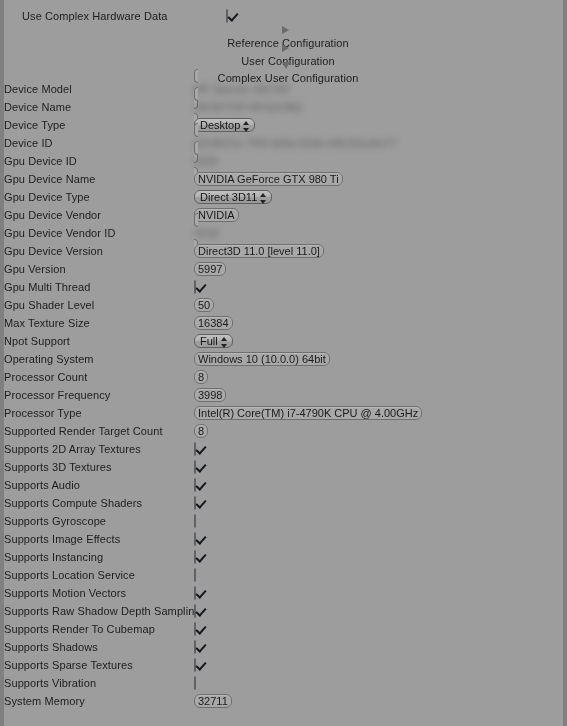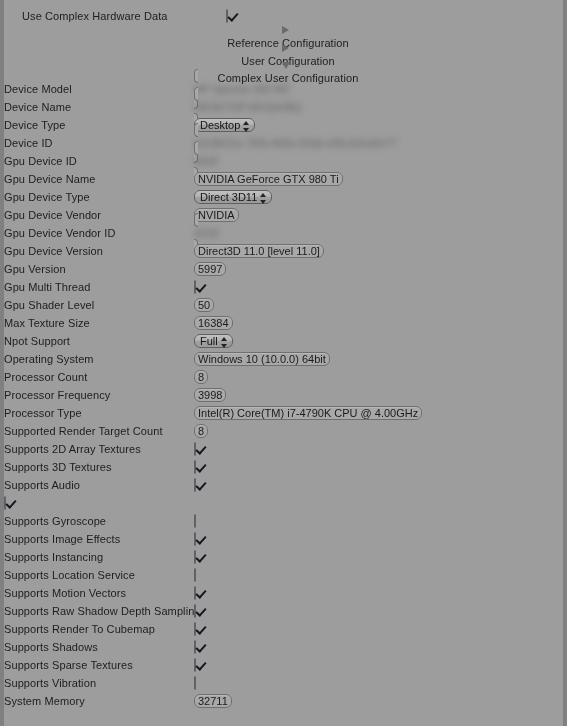--- a/index.html
+++ b/index.html
@@ -300,20 +300,21 @@
       </div>
       <div class="row row-field">
         <span class="label clipped">Supports 3D Textures</span>
         <span class="ctl ctl-cb"><span class="cb on"></span></span>
       </div>
       <div class="row row-field">
         <span class="label clipped">Supports Audio</span>
         <span class="ctl ctl-cb"><span class="cb on"></span></span>
       </div>
       <div class="row row-field">
+        <span class="label clipped">Supports Compute Shaders</span>
         <span class="ctl ctl-cb"><span class="cb on"></span></span>
       </div>
       <div class="row row-field">
         <span class="label clipped">Supports Gyroscope</span>
         <span class="ctl ctl-cb"><span class="cb"></span></span>
       </div>
       <div class="row row-field">
         <span class="label clipped">Supports Image Effects</span>
         <span class="ctl ctl-cb"><span class="cb on"></span></span>
       </div>

